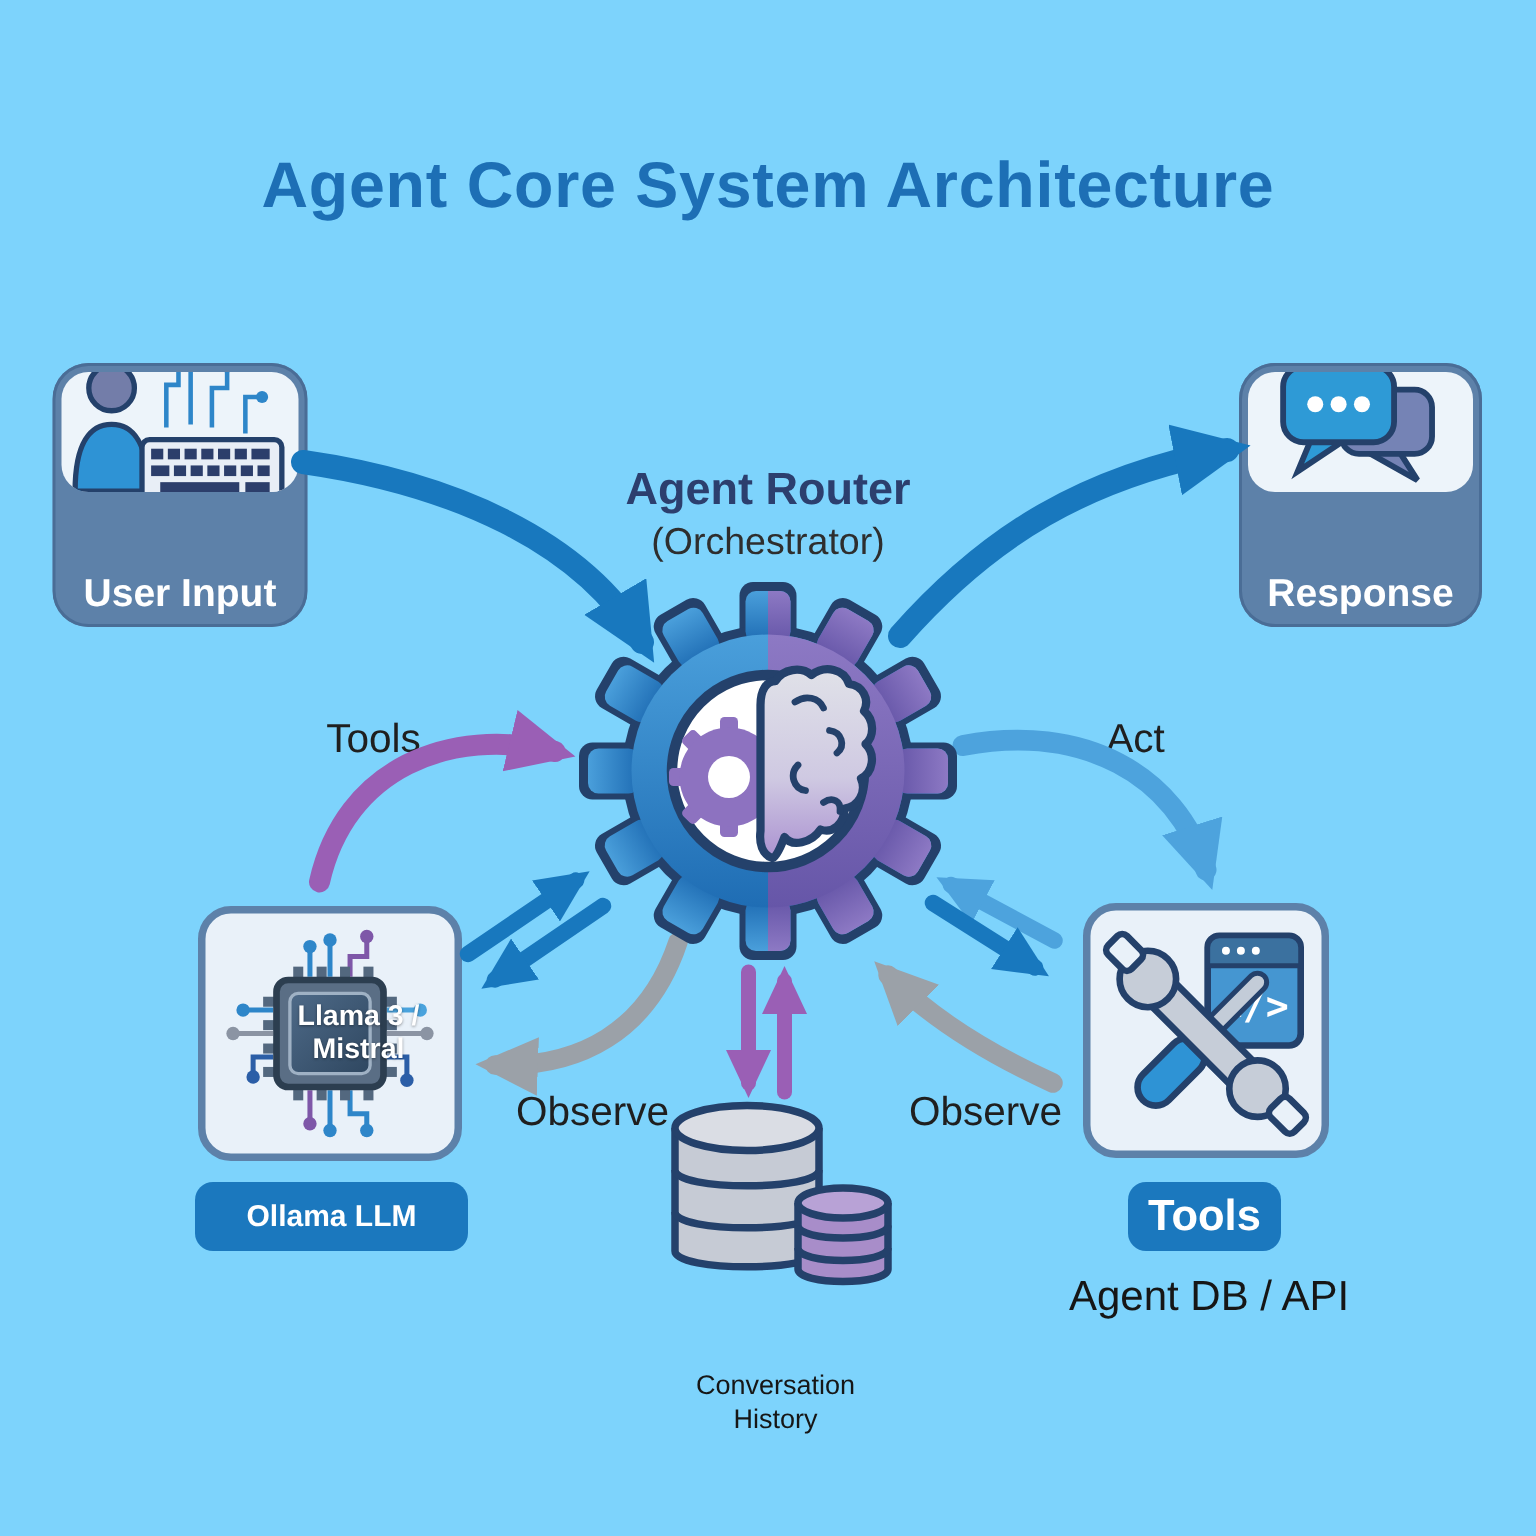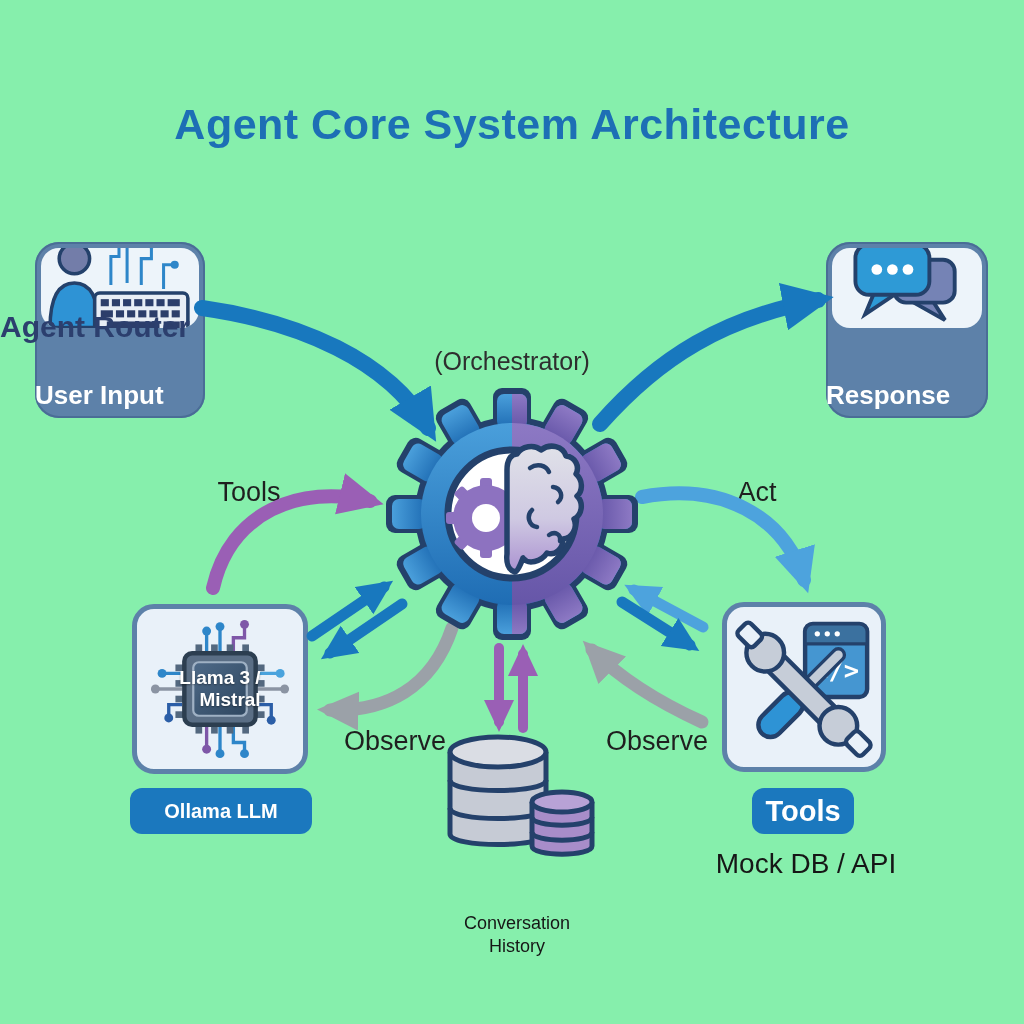--- a/index.html
+++ b/index.html
@@ -1,42 +1,42 @@
 <!DOCTYPE html>
 <html><head>
 <meta charset="utf-8">
 <style>
   html,body{margin:0;padding:0;background:#fff;}
-  #canvas{position:relative;width:1024px;height:1024px;background:#86efac;
+  #canvas{position:relative;width:1024px;height:1024px;background:#7dd3fc;
           font-family:"Liberation Sans",sans-serif;overflow:hidden;}
   .title{position:absolute;top:100px;left:0;width:1024px;text-align:center;
          font-size:43px;font-weight:bold;color:#1d6fb5;letter-spacing:.5px;}
   .io-node{position:absolute;background:#5d81a9;border-radius:24px;
            box-shadow:0 0 0 2px #4a6d96 inset;display:flex;flex-direction:column;}
   .io-icon{margin:6px 6px 2px 6px;background:#edf4fa;border-radius:18px;flex:1;
            display:flex;align-items:center;justify-content:center;overflow:hidden;}
-  .io-band{height:44px;line-height:42px;color:#fff;
+  .io-band{height:44px;line-height:42px;text-align:center;color:#fff;
            font-weight:bold;font-size:26px;margin-top:44px;}
   .icon-box{position:absolute;background:#e9f1f9;border:5px solid #5d81a9;
             border-radius:22px;box-sizing:border-box;display:flex;
             align-items:center;justify-content:center;overflow:hidden;}
   .pill{position:absolute;border-radius:12px;color:#fff;font-weight:bold;
         text-align:center;display:flex;align-items:center;justify-content:center;}
   .pill-blue{background:#1b78be;}
   .pill-purple{background:#7e57a8;}
-  .router-title{position:absolute;top:310px;left:0;width:1024px;
+  .router-title{position:absolute;top:310px;left:0;width:1024px;text-align:center;
                 font-size:30px;font-weight:bold;color:#2c3f6e;}
   .router-sub{position:absolute;top:347px;left:0;width:1024px;text-align:center;
               font-size:25px;color:#2e2e2e;}
   .edge-label{position:absolute;text-align:center;color:#1f1f1f;font-size:27px;}
   .sublabel{position:absolute;text-align:center;color:#161616;}
   .chip-text{position:absolute;left:0;top:0;width:100%;height:100%;display:flex;
-             align-items:center;justify-content:center;text-align:right;
+             align-items:center;justify-content:center;text-align:center;
              color:#fff;font-weight:bold;font-size:19px;line-height:1.15;
-             white-space:pre-line;text-shadow:0 1px 2px rgba(0,0,0,.4);}
+             white-space:pre-line;text-shadow:0 1px 2px rgba(0,0,0,.4);padding-left:19px;}
   svg{display:block;}
   .layer{position:absolute;left:0;top:0;pointer-events:none;}
 </style>
 </head>
 <body>
 
 <div id="canvas">
 
   <div class="title">Agent Core System Architecture</div>
 
@@ -192,21 +192,21 @@
         <path d="M34 38 L92 96" stroke="#24416b" stroke-width="24" stroke-linecap="round"></path>
         <path d="M34 38 L92 96" stroke="#c6cdd8" stroke-width="16" stroke-linecap="round"></path>
         <circle cx="30" cy="34" r="17" fill="#c6cdd8" stroke="#24416b" stroke-width="4"></circle>
         <rect x="6" y="10" width="20" height="16" rx="4" transform="rotate(45 16 18)" fill="#e9f1f9" stroke="#24416b" stroke-width="4"></rect>
         <circle cx="96" cy="100" r="17" fill="#c6cdd8" stroke="#24416b" stroke-width="4"></circle>
         <rect x="104" y="108" width="20" height="16" rx="4" transform="rotate(45 114 116)" fill="#e9f1f9" stroke="#24416b" stroke-width="4"></rect>
       </g>
     </svg>
   </div>
   <div class="pill pill-blue" style="left:752px;top:788px;width:102px;height:46px;font-size:29px;">Tools</div>
-  <div class="sublabel" style="left:706px;top:848px;width:200px;font-size:28px;">Mock DB / API</div>
+  <div class="sublabel" style="left:706px;top:848px;width:200px;font-size:28px;">Agent DB / API</div>
 
   <svg class="layer" style="left:438px;top:732px;" width="160" height="135" viewBox="0 0 160 135">
     <g stroke="#24416b" stroke-width="5">
       <path d="M12 20 L12 102 C12 116 108 116 108 102 L108 20" fill="#c6cbd5"></path>
       <path d="M12 48 C12 62 108 62 108 48" fill="none"></path>
       <path d="M12 76 C12 90 108 90 108 76" fill="none"></path>
       <ellipse cx="60" cy="20" rx="48" ry="15" fill="#dadde4"></ellipse>
     </g>
     <g stroke="#24416b" stroke-width="5">
       <path d="M94 70 L94 114 C94 125 154 125 154 114 L154 70" fill="#a88dc9"></path>

